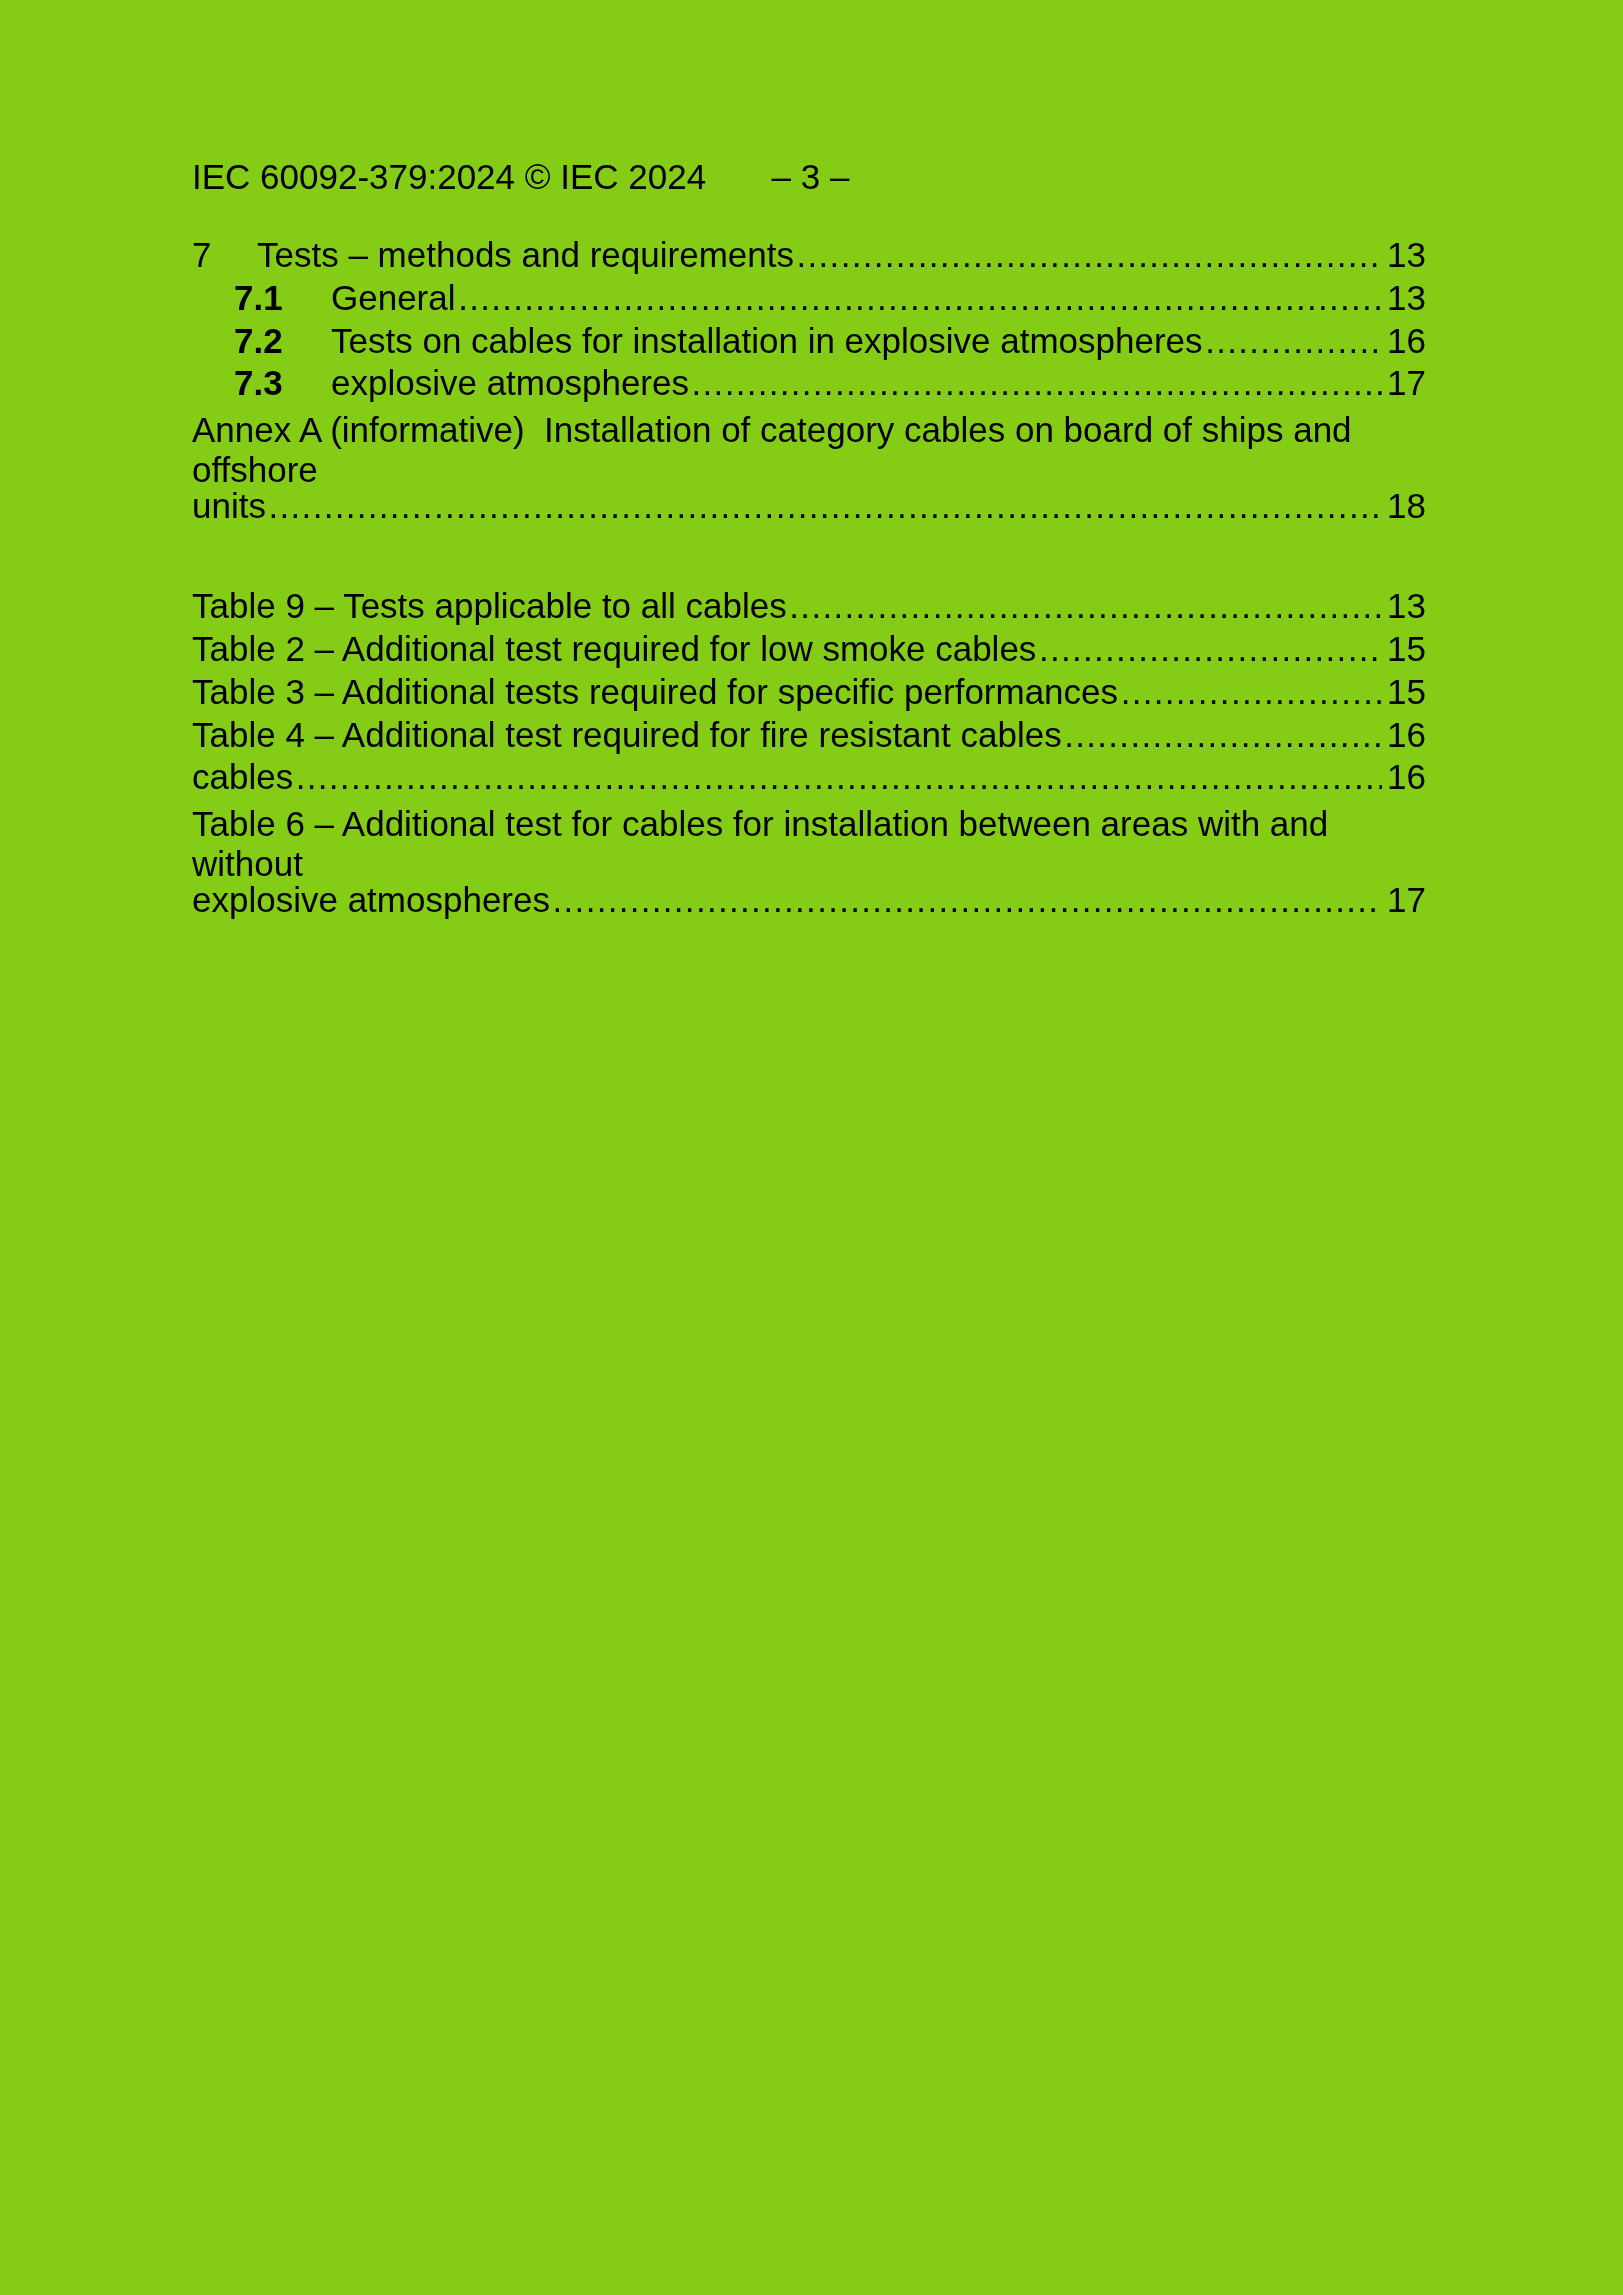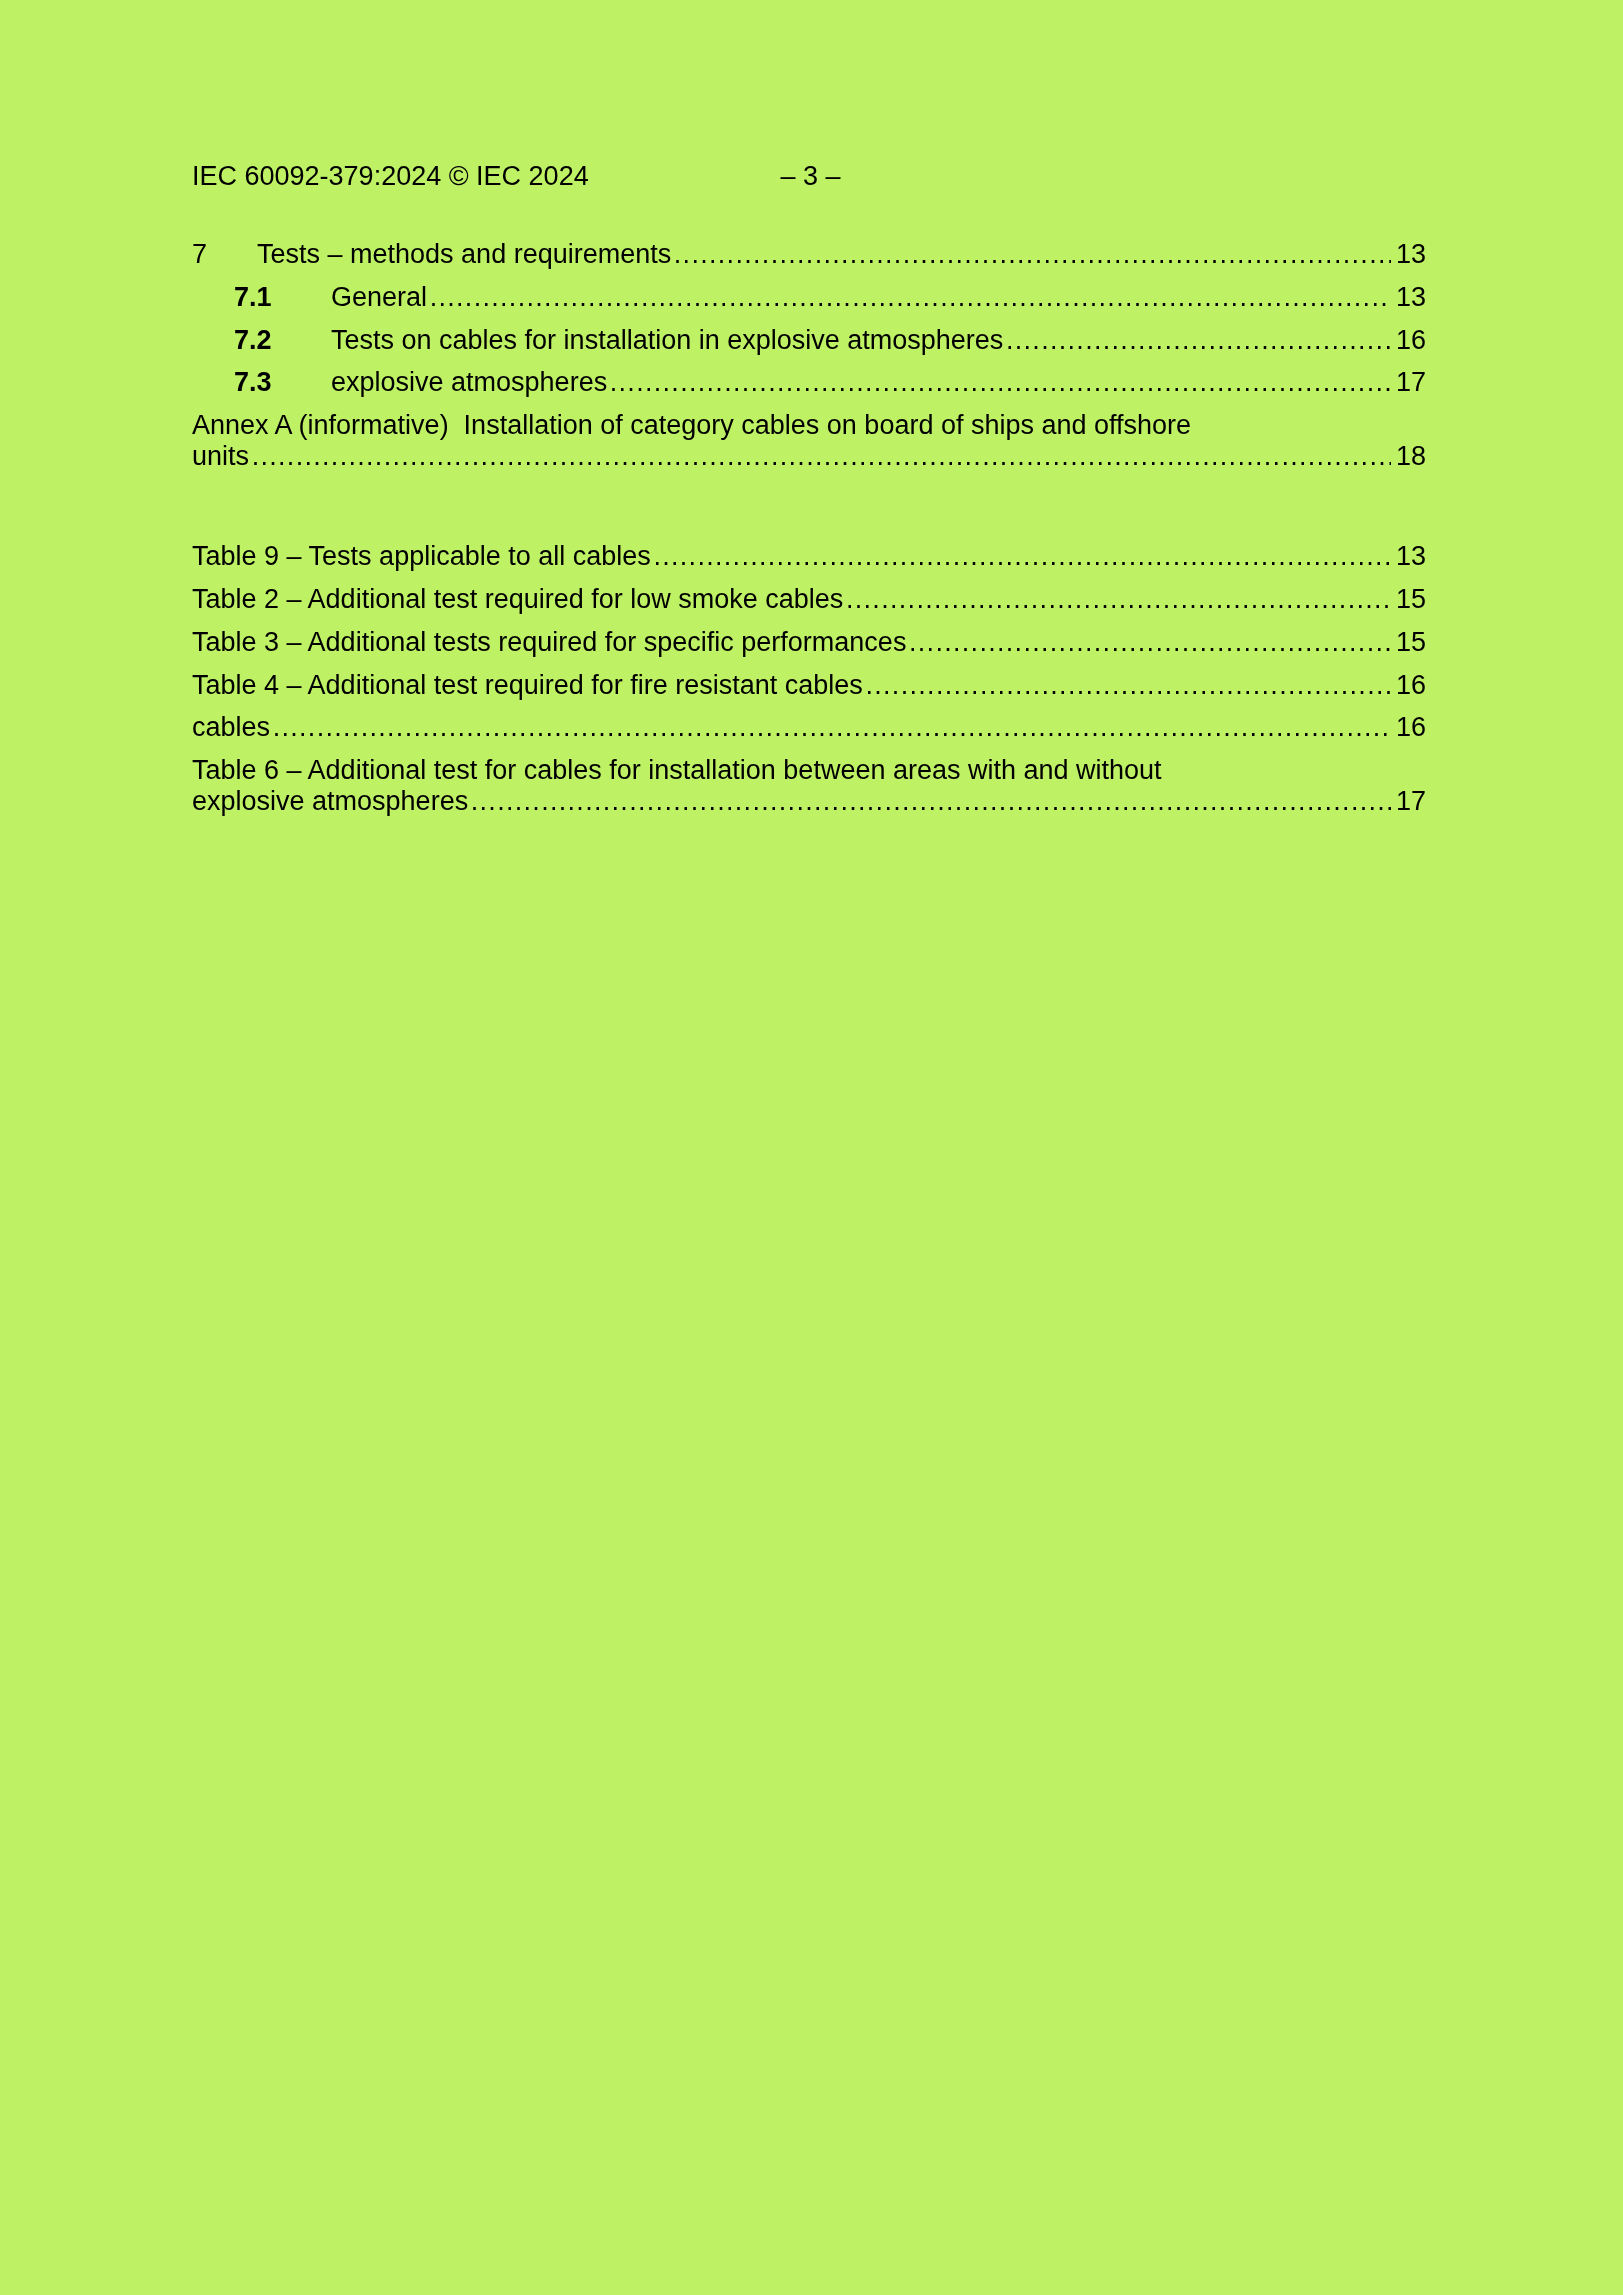--- a/index.html
+++ b/index.html
@@ -4,24 +4,24 @@
 <style>
   html, body {
     margin: 0;
     padding: 0;
     background: #ffffff;
   }
   .page {
     position: relative;
     width: 1623px;
     height: 2295px;
-    background: #bef264;
+    background: #84cc16;
     color: #000000;
     font-family: "Liberation Sans", "DejaVu Sans", sans-serif;
-    font-size: 27px;
+    font-size: 35px;
     overflow: hidden;
   }
   .header {
     position: absolute;
     left: 192px;
     right: 194px;
     top: 160px;
     line-height: 33px;
   }
   .header .hleft {

